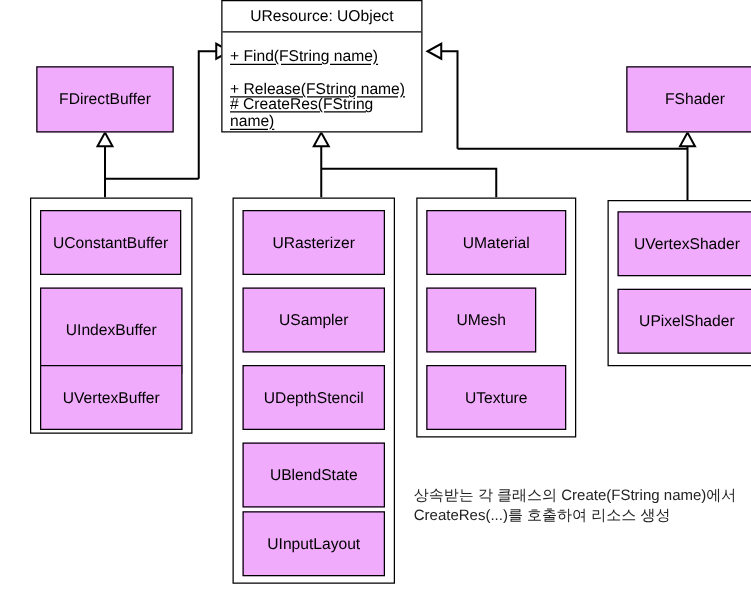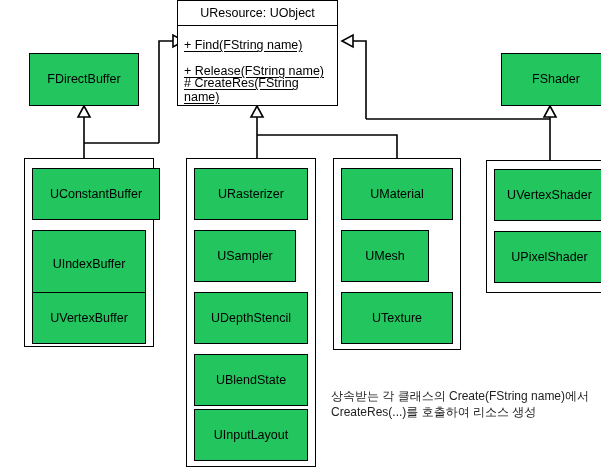--- a/index.html
+++ b/index.html
@@ -19,21 +19,21 @@
     position: absolute;
     left: 0;
     top: 0;
     width: 601px;
     height: 471px;
     margin-left: 16px;
   }
   .box {
     position: absolute;
     border: 1.6px solid #000000;
-    background: #22c55e;
+    background: #f0abfc;
     box-sizing: border-box;
     display: flex;
     align-items: center;
     justify-content: center;
     font-size: 12.5px;
     color: #000000;
     text-align: center;
     line-height: 1.2;
   }
   .group {
@@ -140,27 +140,27 @@
         <span># CreateRes(FString name)</span>
       </div>
     </div>
   </div>
 
   <div class="box" style="left:13px; top:53px; width:110px; height:53px;">FDirectBuffer</div>
 
   <div class="box" style="left:485px; top:53px; width:110px; height:53px;">FShader</div>
 
   <div class="group" style="left:8px; top:158px; width:130px; height:189px;"></div>
-  <div class="box" style="left:16px; top:168px; width:128px; height:52px;">UConstantBuffer</div>
+  <div class="box" style="left:16px; top:168px; width:113px; height:52px;">UConstantBuffer</div>
   <div class="box" style="left:16px; top:230px; width:114px; height:69px;">UIndexBuffer</div>
   <div class="box" style="left:16px; top:292px; width:114px; height:52px;">UVertexBuffer</div>
 
   <div class="group" style="left:170px; top:158px; width:130px; height:309px;"></div>
   <div class="box" style="left:178px; top:168px; width:114px; height:52px;">URasterizer</div>
-  <div class="box" style="left:178px; top:230px; width:102px; height:52px;">USampler</div>
+  <div class="box" style="left:178px; top:230px; width:114px; height:52px;">USampler</div>
   <div class="box" style="left:178px; top:292px; width:114px; height:52px;">UDepthStencil</div>
   <div class="box" style="left:178px; top:409px; width:114px; height:52px;">UInputLayout</div>
   <div class="box" style="left:178px; top:354px; width:114px; height:52px;">UBlendState</div>
 
   <div class="group" style="left:317px; top:158px; width:128px; height:192px;"></div>
   <div class="box" style="left:325px; top:168px; width:112px; height:52px;">UMaterial</div>
   <div class="box" style="left:325px; top:230px; width:88px; height:52px;">UMesh</div>
   <div class="box" style="left:325px; top:292px; width:112px; height:52px;">UTexture</div>
 
   <div class="group" style="left:470px; top:160px; width:127px; height:133px;"></div>

